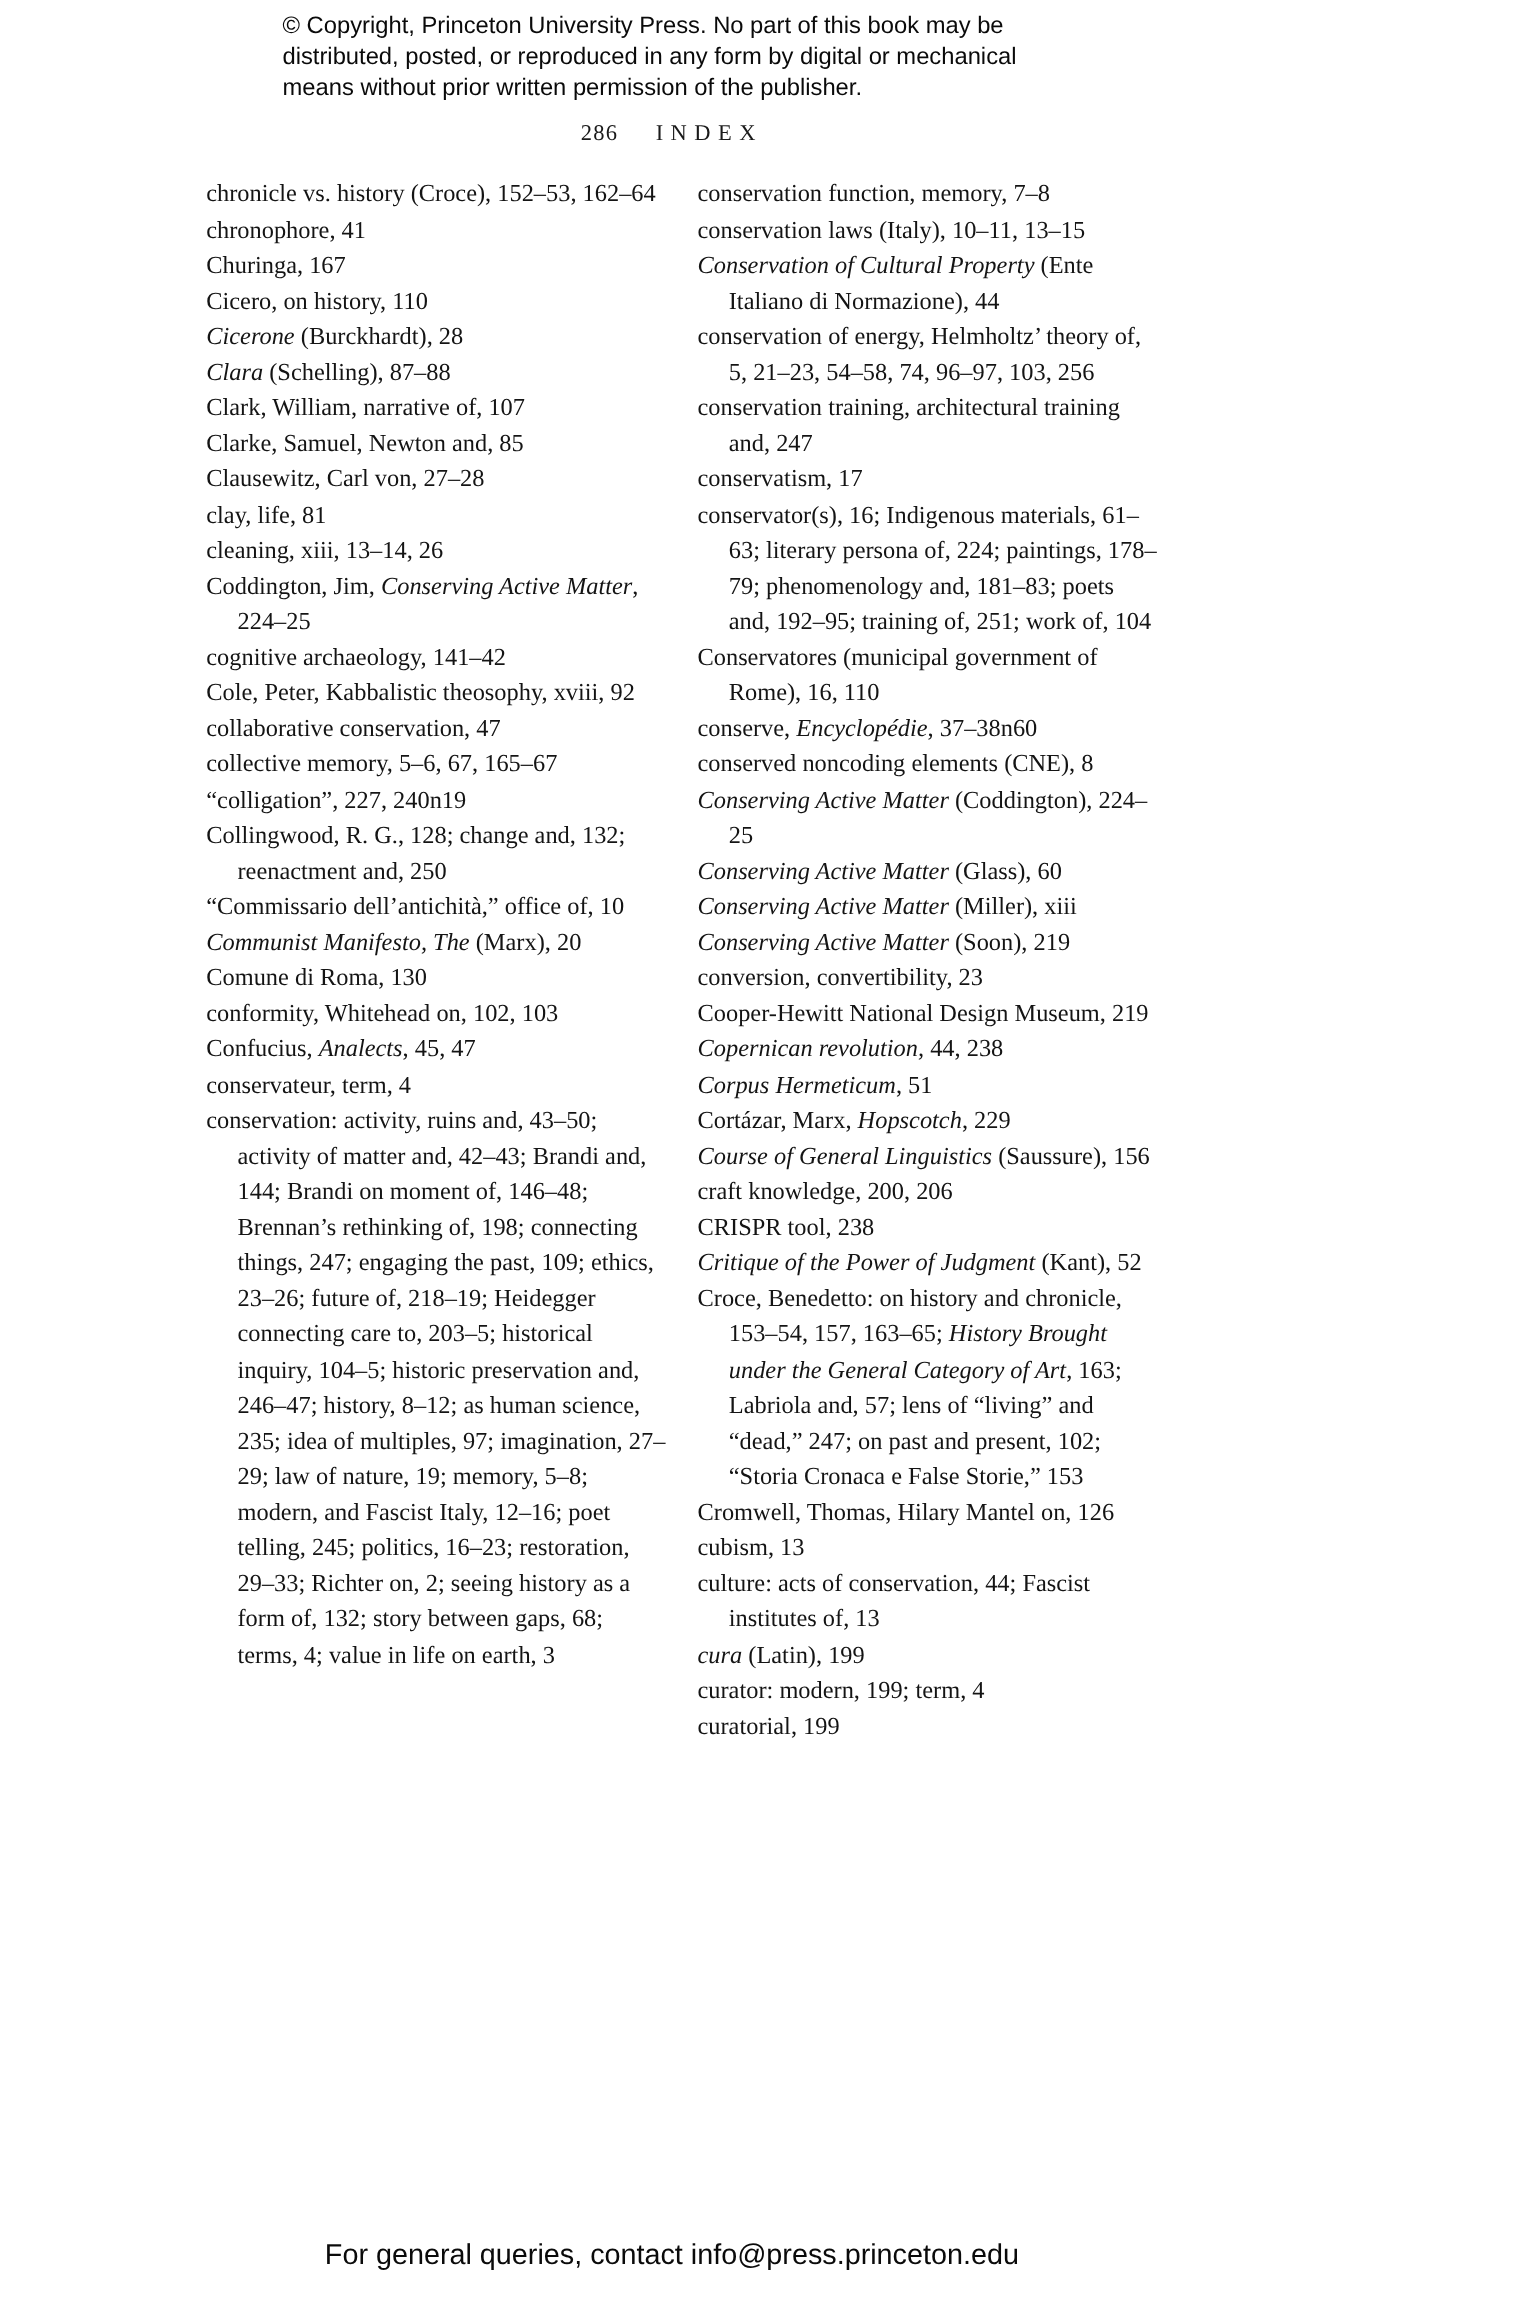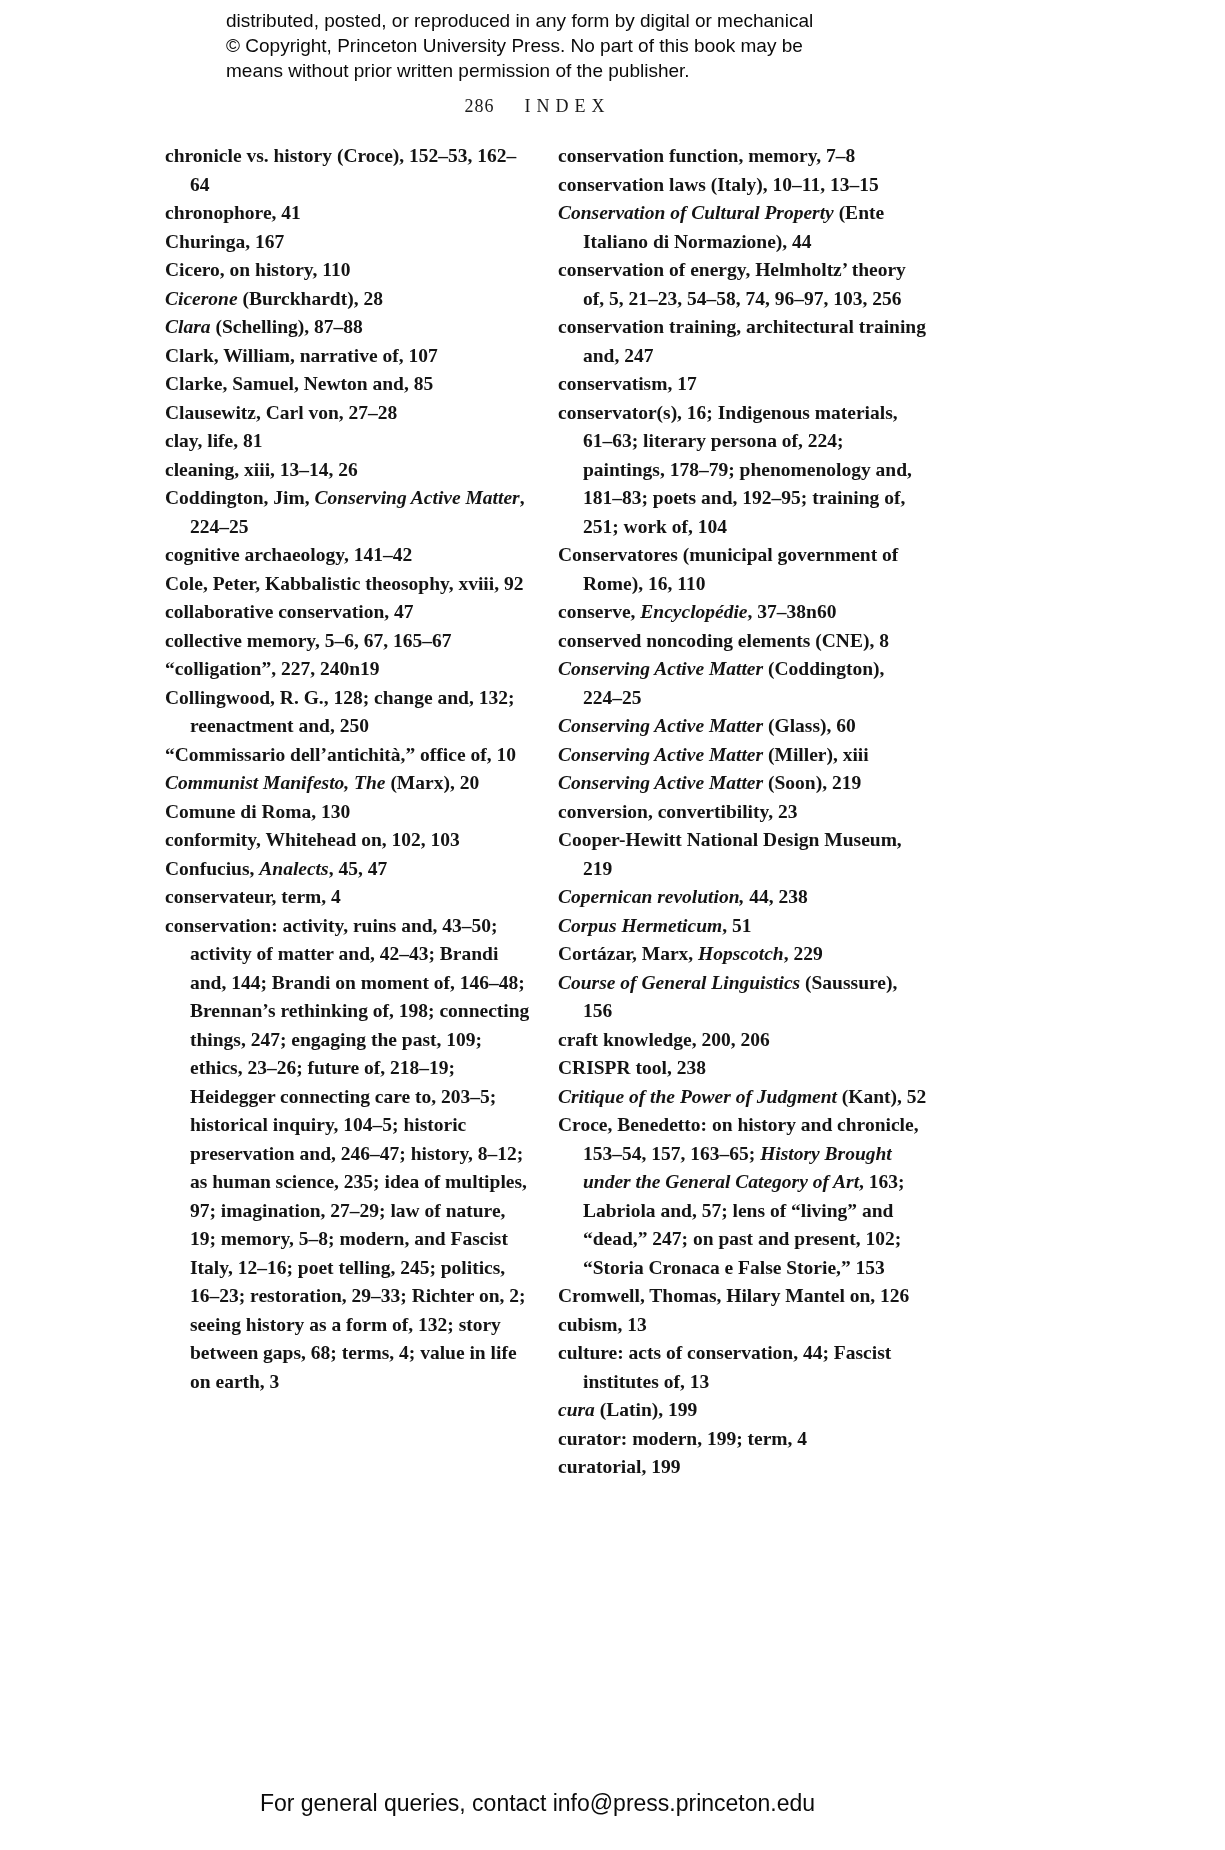--- a/index.html
+++ b/index.html
@@ -40,21 +40,20 @@
     font-size: 18px;
     letter-spacing: 6px;
   }
   .columns {
     position: absolute;
     left: 165px;
     top: 142px;
     width: 762px;
     display: flex;
     gap: 24px;
-    font-weight: bold;
   }
   .col { width: 369px; }
   .entry {
     margin: 0;
     padding-left: 25px;
     text-indent: -25px;
     font-size: 19.5px;
     line-height: 28.5px;
   }
   .it { font-style: italic; }
@@ -68,22 +67,22 @@
     font-size: 23px;
     color: #0a0a0a;
   }
 </style>
 </head>
 <body>
 
 <div class="page">
 
   <div class="copyright">
+    <div>© Copyright, Princeton University Press. No part of this book may be</div>
     <div>distributed, posted, or reproduced in any form by digital or mechanical</div>
-    <div>© Copyright, Princeton University Press. No part of this book may be</div>
     <div>means without prior written permission of the publisher.</div>
   </div>
 
   <div class="page-header">
     <span class="pagenum">286</span><span class="running-head">INDEX</span>
   </div>
 
   <div class="columns">
     <div class="col" id="col-left">
         <p class="entry"><span>chronicle vs. history (Croce), 152–53, 162–64</span></p>

